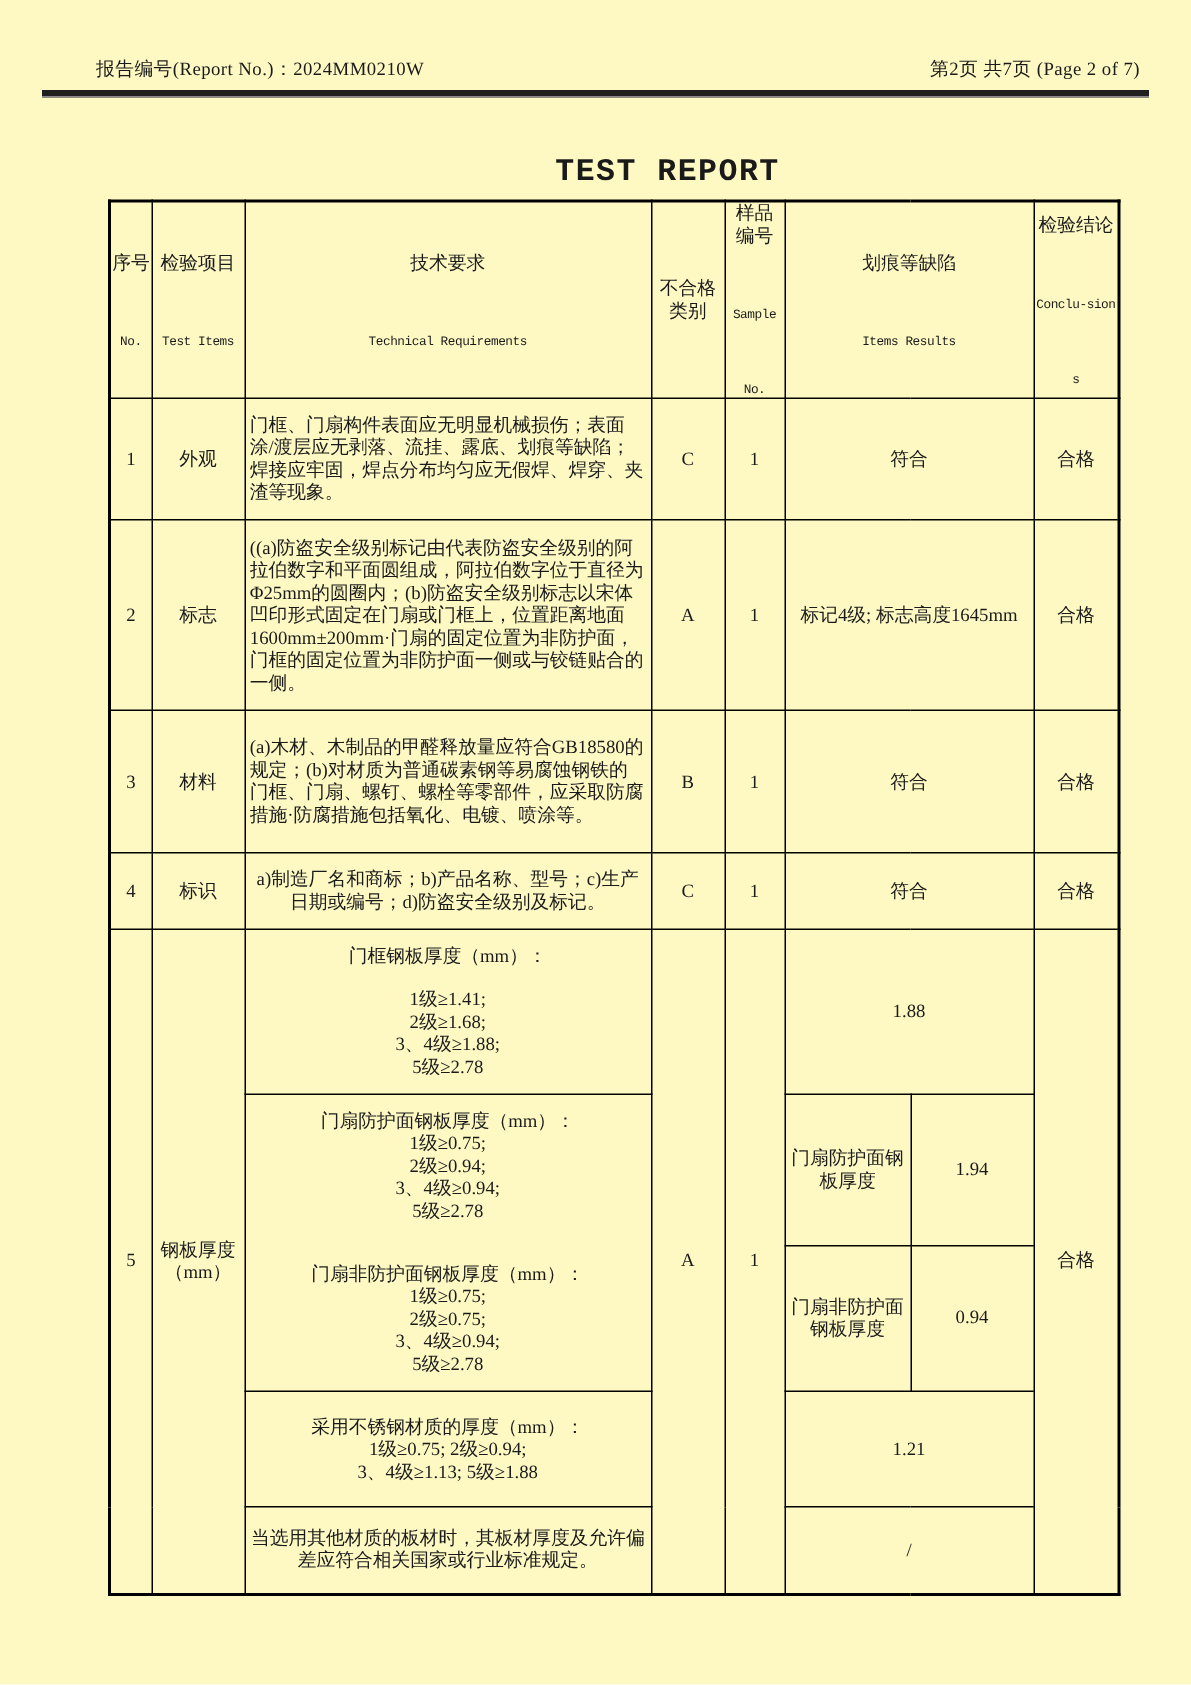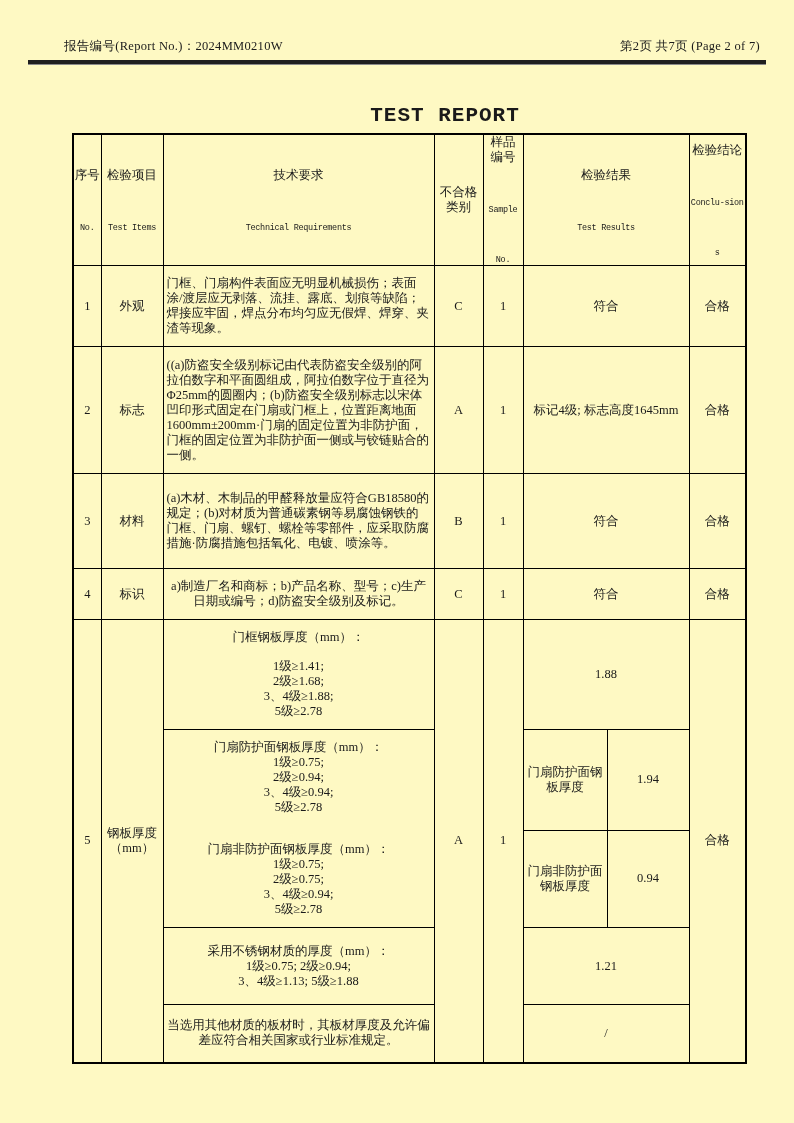--- a/index.html
+++ b/index.html
@@ -112,22 +112,22 @@
         <div class="zh">不合格</div>
         <div class="zh">类别</div>
       </th>
       <th>
         <div class="zh">样品</div>
         <div class="zh">编号</div>
         <div class="en">Sample</div>
         <div class="en">No.</div>
       </th>
       <th colspan="2">
-        <div class="zh">检验结果</div>
-        <div class="en">Test Results</div>
+        <div class="zh">划痕等缺陷</div>
+        <div class="en">Items Results</div>
       </th>
       <th>
         <div class="zh">检验结论</div>
         <div class="en">Conclu-sion</div>
         <div class="en">s</div>
       </th>
     </tr>
 
     <tr class="h-r1">
       <td>1</td>

